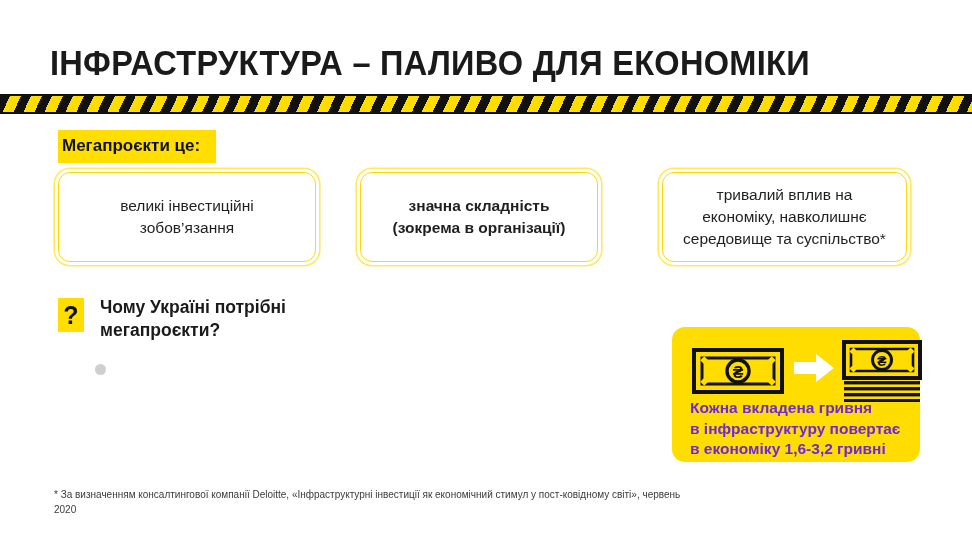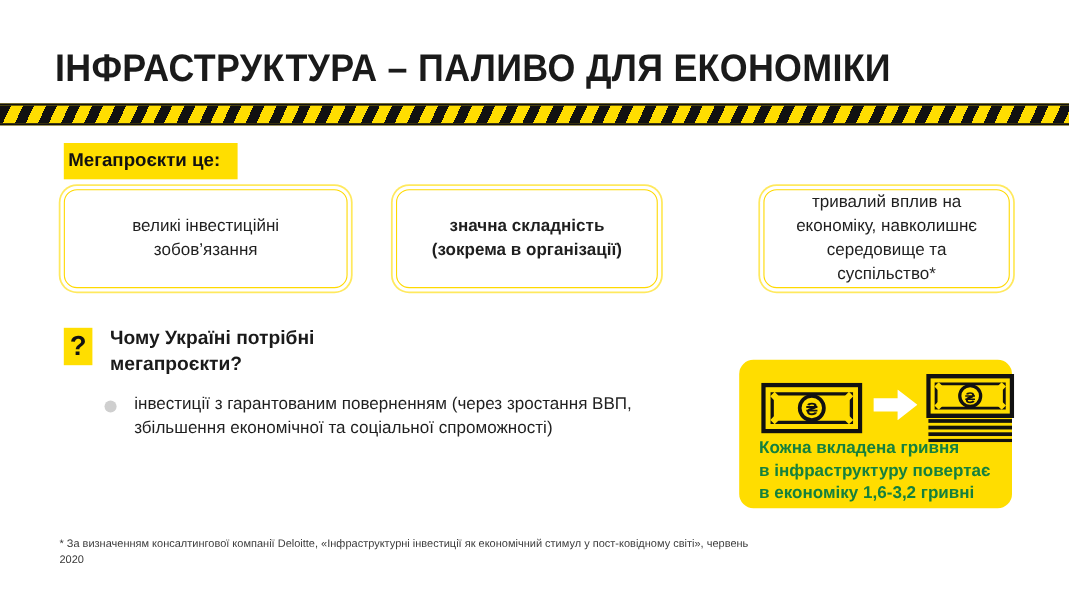--- a/index.html
+++ b/index.html
@@ -91,21 +91,21 @@
     text-align: center;
     padding: 4px 10px;
   }
   .feature-box .feature-text {
     font-size: 15.5px;
     line-height: 1.42;
     color: #1f1f1f;
   }
   .feature-box.b1 { left: 0px;   width: 258px; justify-content: center; }
   .feature-box.b2 { left: 302px; width: 238px; font-weight: bold; }
-  .feature-box.b3 { left: 604px; width: 224px; margin-left: 32px; }
+  .feature-box.b3 { left: 604px; width: 245px; }
 
   
   .question-block {
     position: absolute;
     left: 58px;
     top: 296px;
     width: 560px;
   }
   .q-mark {
     position: absolute;
@@ -172,21 +172,21 @@
     margin: 0 14px 0 18px;
   }
   .note-single { position: absolute; left: 2px;  top: 8px; }
   .arrow-icon  { position: absolute; left: 104px; top: 14px; }
   .note-stack  { position: absolute; left: 152px; top: 0px; }
   .money-text {
     margin: 6px 0 0 18px;
     font-size: 15.5px;
     font-weight: 700;
     line-height: 1.33;
-    color: #15803d;
+    color: #6d28d9;
   }
 
   
   .footnote {
     position: absolute;
     left: 54px;
     top: 487px;
     width: 640px;
     font-size: 10px;
     line-height: 1.52;
@@ -217,21 +217,20 @@
   </div>
 
   <div class="question-block">
     <div class="q-mark">?</div>
     <div class="q-title">Чому Україні потрібні<br>мегапроєкти?</div>
   </div>
 
   <div class="bullets">
     <div class="bullet-item">
       <span class="bullet-dot"></span>
-      <span>інвестиції з гарантованим поверненням (через зростання ВВП, збільшення економічної та соціальної спроможності)</span>
     </div>
   </div>
 
   <div class="money-callout">
     <div class="money-icons">
 
       <span class="note-single">
         <svg width="92" height="46" viewBox="0 0 92 46" aria-hidden="true">
           <rect x="2" y="2" width="88" height="42" fill="none" stroke="#111111" stroke-width="4"></rect>
           <path d="M10 10 H82 V36 H10 Z" fill="none" stroke="#111111" stroke-width="3" stroke-linejoin="miter"></path>

